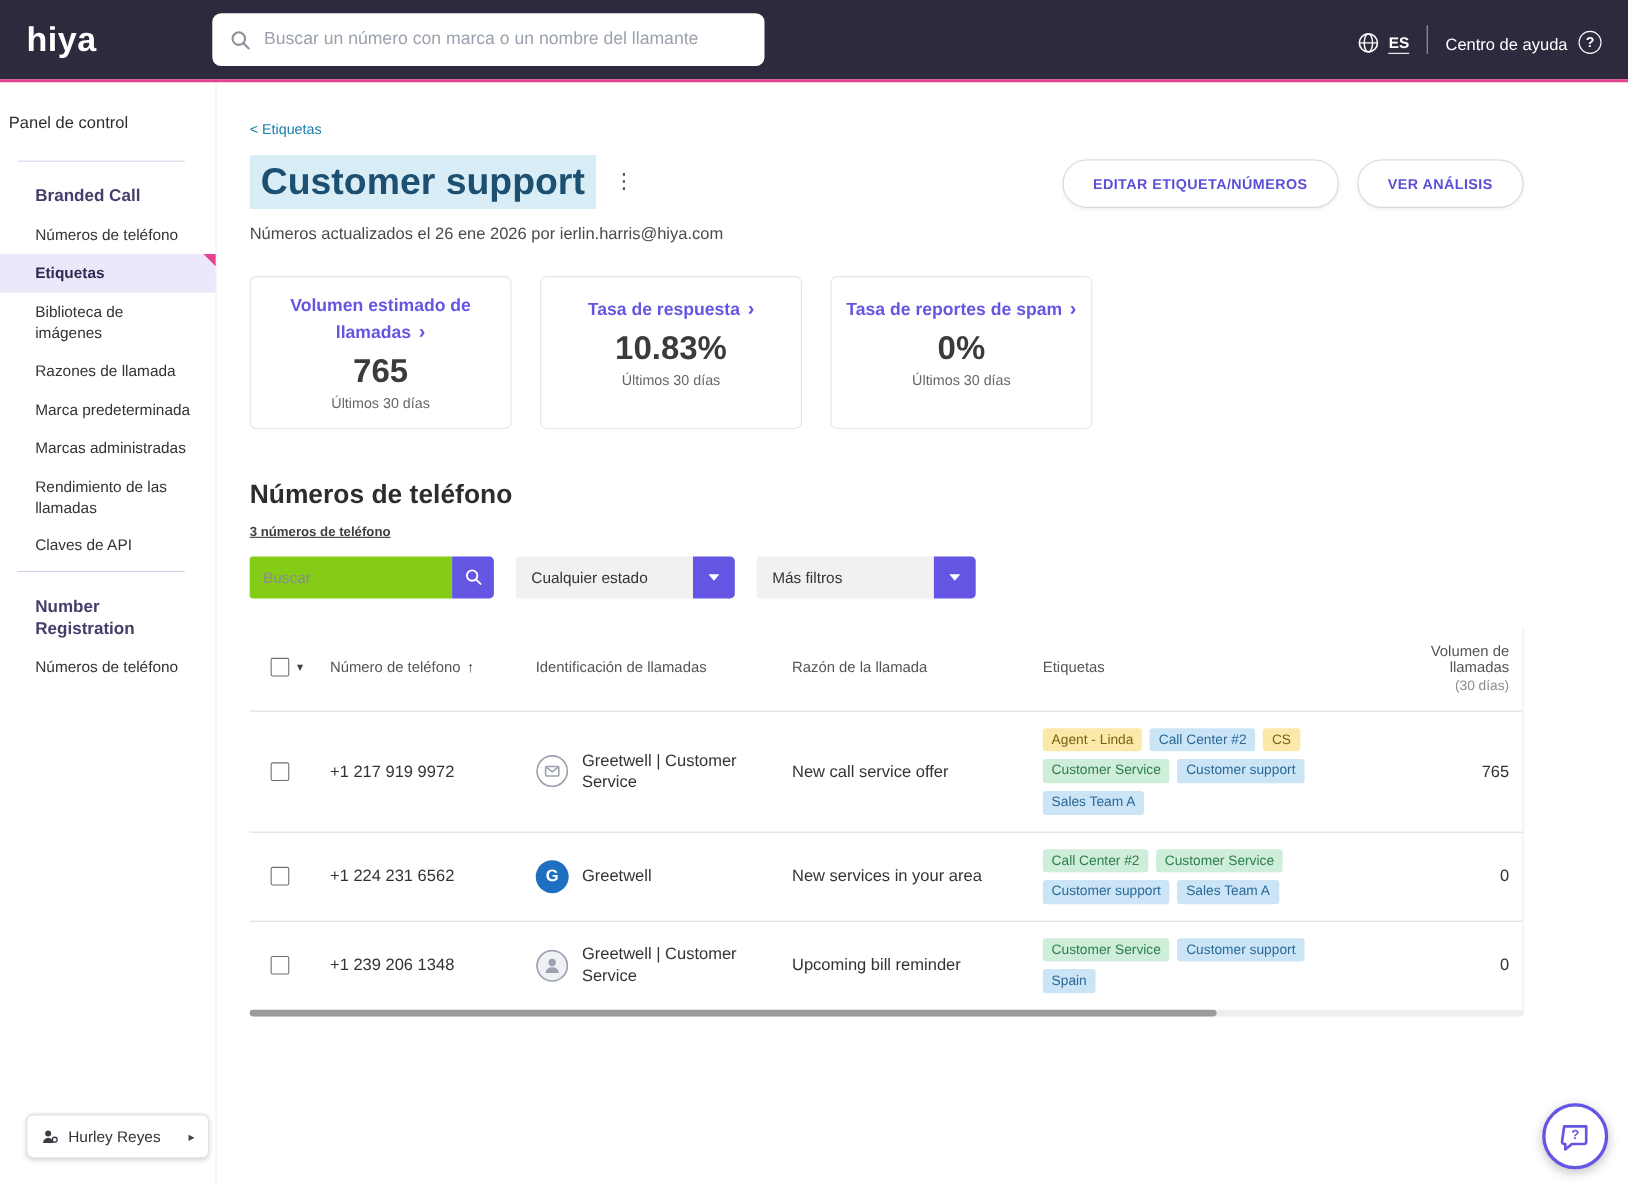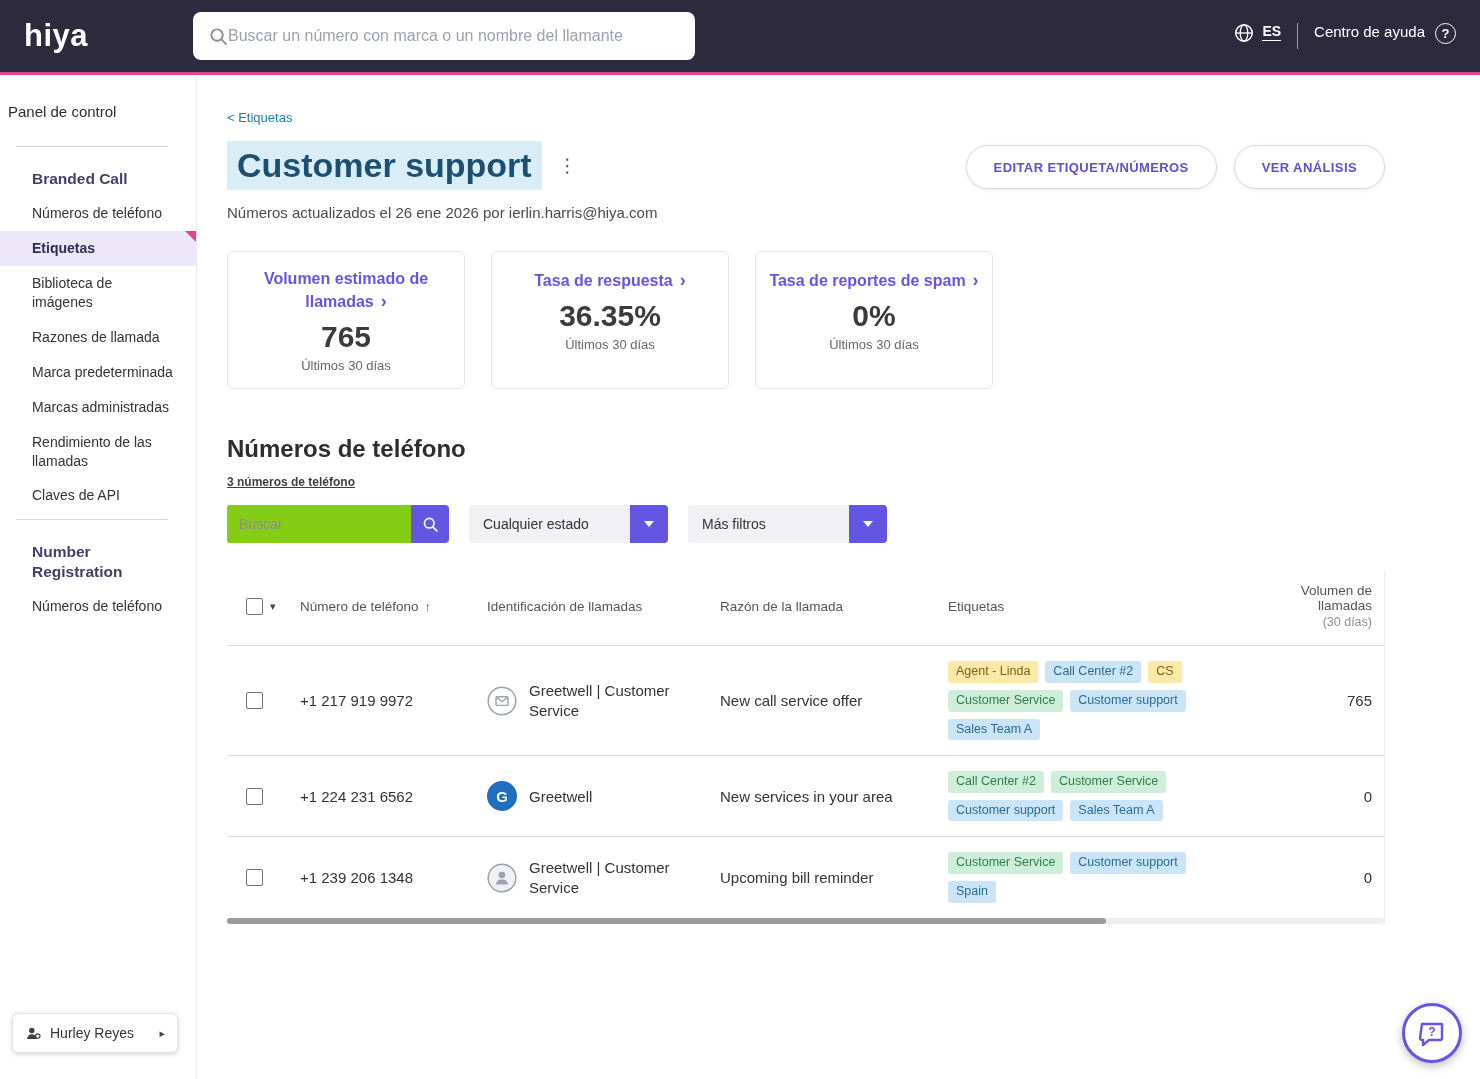--- a/index.html
+++ b/index.html
@@ -6,40 +6,40 @@
   html,body { width:1480px; height:1079px; }
   body {
     font-family: "Liberation Sans", sans-serif;
     background:#fff; color:#333; overflow:hidden; position:relative;
   }
   .app { width:1480px; height:1079px; position:relative; overflow:hidden; background:#fff; }
 
   
   .topbar { height:72px; background:#2D2A3E; display:flex; align-items:center; padding:0 24px; }
   .logo { width:169px; font-size:31px; font-weight:700; color:#fff; letter-spacing:.5px; cursor:pointer; }
-  .searchwrap { width:502px; height:48px; background:#fff; border-radius:8px; display:flex; align-items:center; padding:0 16px; }
+  .searchwrap { width:502px; height:48px; background:#fff; border-radius:8px; display:flex; align-items:center; padding:0 16px; gap:12px; }
   .searchwrap input { flex:1; border:none; outline:none; font-size:16px; color:#333; font-family:"Liberation Sans",sans-serif; }
   .searchwrap input::placeholder { color:#9aa2ad; }
-  .topright { margin-left:auto; display:flex; align-items:flex-start; color:#fff; }
+  .topright { margin-left:auto; display:flex; align-items:flex-end; color:#fff; }
   .lang { font-size:14px; font-weight:700; border-bottom:1px solid #fff; padding-bottom:1px; margin-left:8px; cursor:pointer; }
   .vsep { width:1px; height:26px; background:rgba(255,255,255,.55); margin:0 16px; }
   .help { font-size:15px; margin-right:10px; cursor:pointer; }
   .qicon { width:21px; height:21px; border:1.6px solid #fff; border-radius:50%; display:grid; place-items:center; font-size:13px; font-weight:700; cursor:pointer; }
   .pinkline { height:3px; background:#E5428F; }
 
   
   .cols { display:flex; height:1004px; }
   .sidebar { width:197px; background:#fff; border-right:1px solid #ebebef; position:relative; flex:none; padding-top:4px; }
   .side-top { padding:24px 24px 20px 8px; font-size:15px; color:#2e2e2e; cursor:pointer; }
   .side-divider { border-top:1px solid #d6d2e8; margin:6px 28px 12px 16px; }
   .side-heading { padding:10px 20px 8px 32px; font-size:15.5px; font-weight:700; color:#433F6B; line-height:1.25; }
   .side-item { padding:8px 20px 8px 32px; font-size:14px; color:#333; line-height:1.35; cursor:pointer; position:relative; }
   .side-item.active { background:#ECE7F9; color:#2f2b52; font-weight:700; }
   .side-item.active::after { content:""; position:absolute; top:0; right:0; border-top:11px solid #E5428F; border-left:11px solid transparent; }
-  .userbtn { position:absolute; bottom:26px; left:12px; width:166px; height:40px; background:#fff; border:1px solid #e3e3e6; border-radius:6px; box-shadow:0 1px 5px rgba(0,0,0,.18); display:flex; align-items:center; gap:8px; padding:0 12px; font-size:14px; color:#333; cursor:pointer; }
+  .userbtn { position:absolute; bottom:26px; left:24px; width:166px; height:40px; background:#fff; border:1px solid #e3e3e6; border-radius:6px; box-shadow:0 1px 5px rgba(0,0,0,.18); display:flex; align-items:center; gap:8px; padding:0 12px; font-size:14px; color:#333; cursor:pointer; }
   .userbtn .caret { margin-left:auto; color:#444; font-size:11px; }
 
   
   .main { flex:1; padding:35px 95px 0 30px; background:#fff; position:relative; }
   .breadcrumb { color:#1A7EA6; font-size:13px; margin-bottom:16px; cursor:pointer; width:max-content; }
   .title-row { display:flex; justify-content:space-between; align-items:flex-start; }
   .title-left { display:flex; align-items:center; }
   .page-title { font-size:34px; font-weight:700; color:#1D4F71; background:#D9EDF7; padding:5px 10px; line-height:1.15; }
   .kebab { margin-left:16px; color:#555; font-size:19px; cursor:pointer; line-height:1; }
   .actions { display:flex; gap:17px; margin-top:4px; }
@@ -173,21 +173,21 @@
       <div class="updated">Números actualizados el 26 ene 2026 por ierlin.harris@hiya.com</div>
 
       <div class="stats">
           <div class="stat-card">
             <div class="stat-label">Volumen estimado de llamadas<span class="stat-chev">›</span></div>
             <div class="stat-value">765</div>
             <div class="stat-caption">Últimos 30 días</div>
           </div>
           <div class="stat-card">
             <div class="stat-label">Tasa de respuesta<span class="stat-chev">›</span></div>
-            <div class="stat-value">36.35%</div>
+            <div class="stat-value">10.83%</div>
             <div class="stat-caption">Últimos 30 días</div>
           </div>
           <div class="stat-card">
             <div class="stat-label">Tasa de reportes de spam<span class="stat-chev">›</span></div>
             <div class="stat-value">0%</div>
             <div class="stat-caption">Últimos 30 días</div>
           </div>
         </div>
 
       <h2 class="section-title">Números de teléfono</h2>

